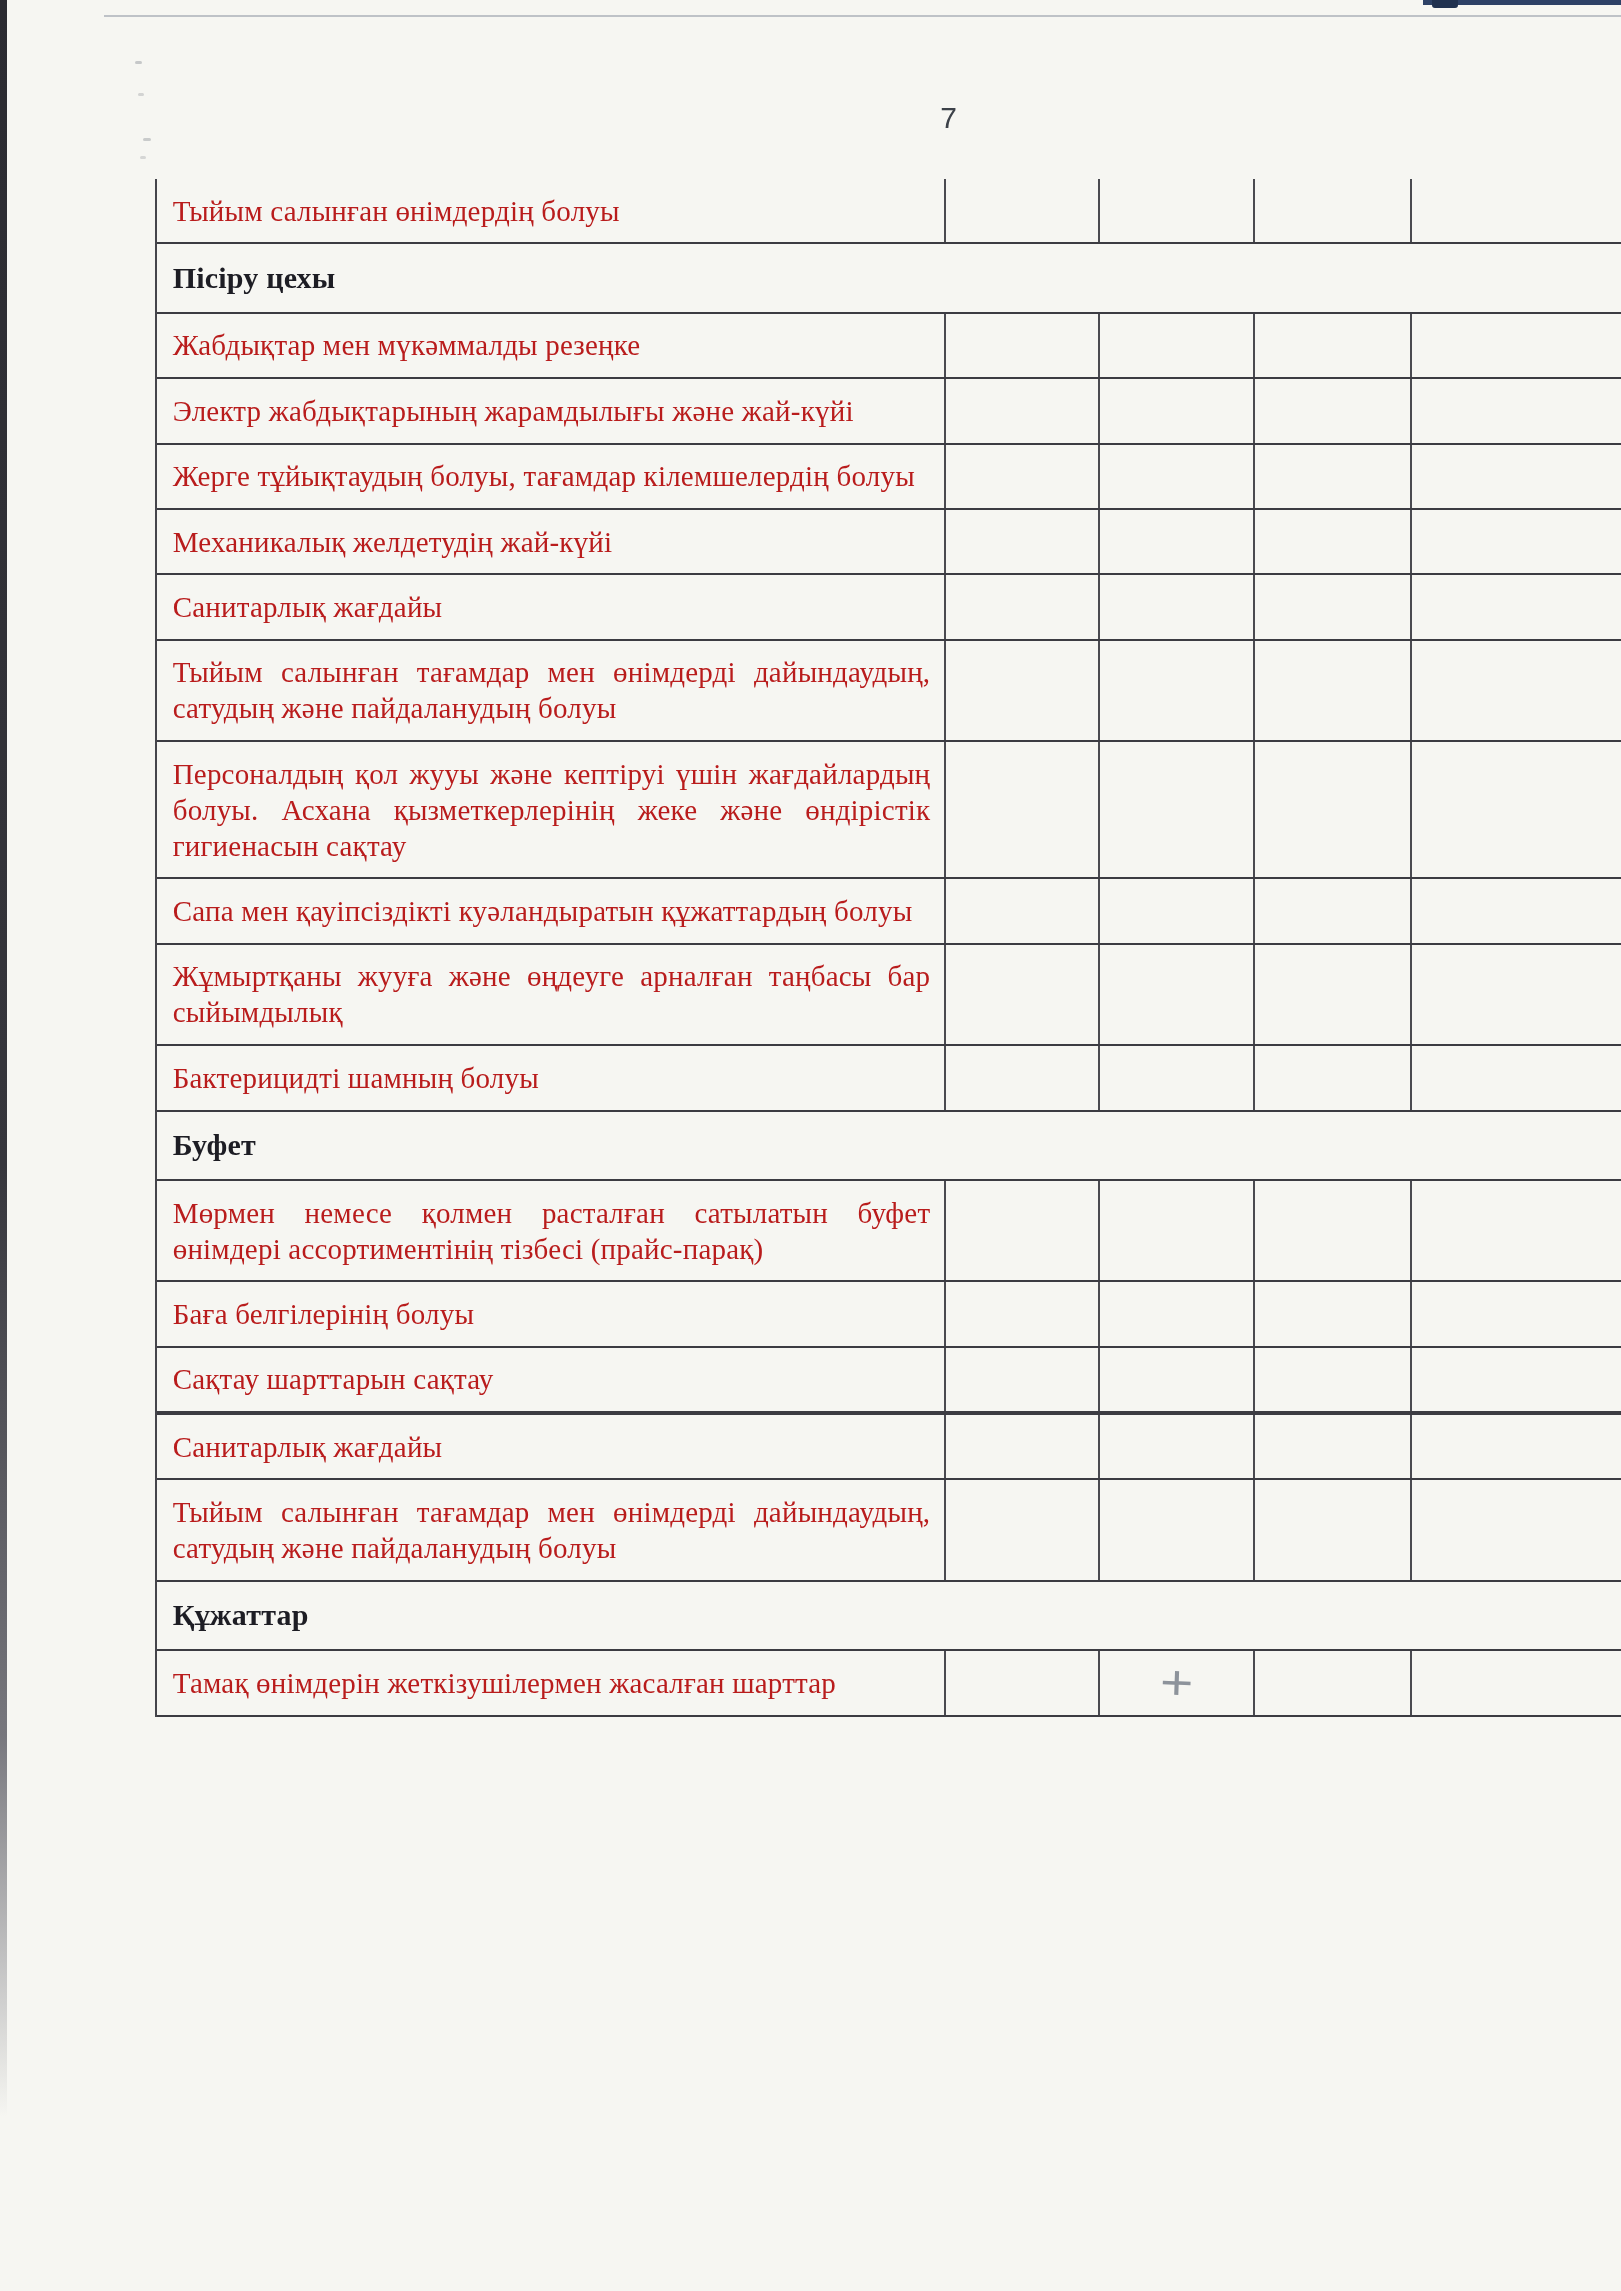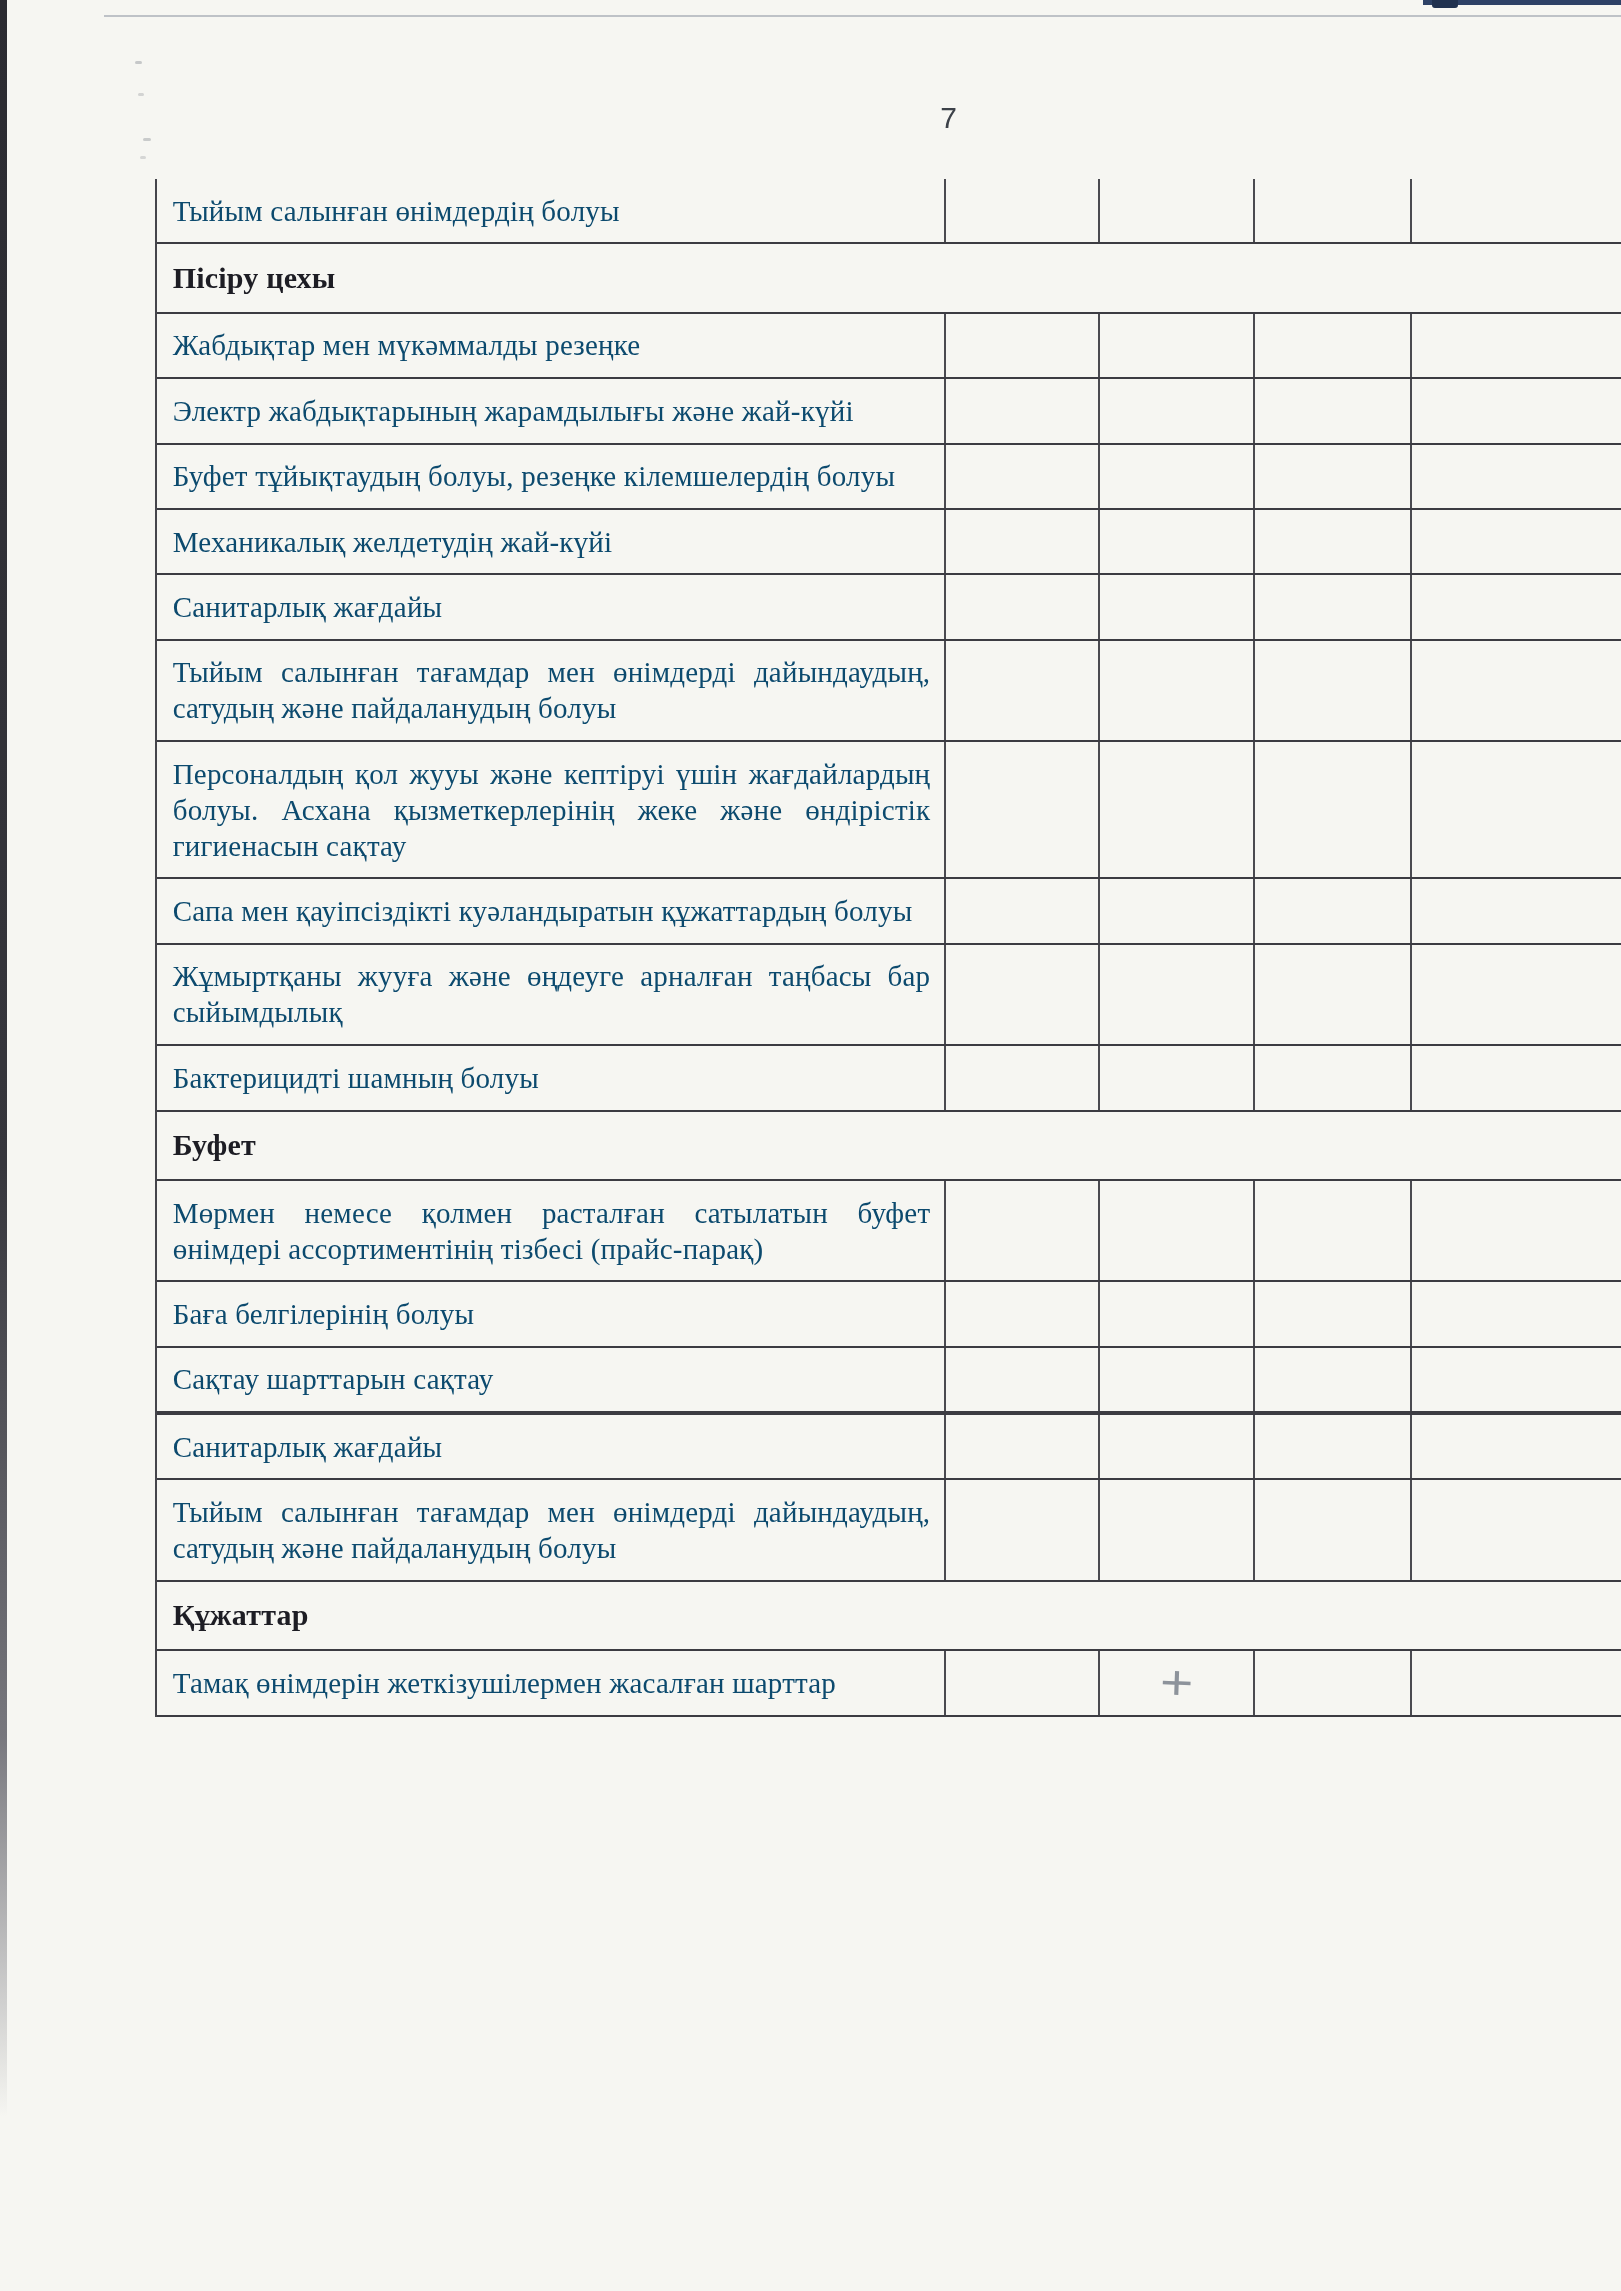--- a/index.html
+++ b/index.html
@@ -59,21 +59,21 @@
     box-sizing: border-box;
     background: #f6f6f2;
   }
   .row * { box-sizing: border-box; }
   .cell-text {
     width: 789px;
     border-right: 2px solid #4a4a50;
     padding: 13.7px 13.7px 13.7px 15.7px;
     font-size: 29px; line-height: 36px;
     letter-spacing: 0.2px;
-    color: #0c4a6e;
+    color: #b91c1c;
     text-align: justify;
     text-align-last: left;
   }
   .cell-mark {
     border-right: 2px solid #4a4a50;
     display: flex; align-items: center; justify-content: center;
   }
   .cell-mark.m1 { width: 154px; }
   .cell-mark.m2 { width: 155px; }
   .cell-mark.m3 { width: 157px; }
@@ -130,21 +130,21 @@
     <div class="cell-mark m4"></div>
   </div>
       <div class="row item">
     <div class="cell-text">Электр жабдықтарының жарамдылығы және жай-күйі</div>
     <div class="cell-mark m1"></div>
     <div class="cell-mark m2"></div>
     <div class="cell-mark m3"></div>
     <div class="cell-mark m4"></div>
   </div>
       <div class="row item">
-    <div class="cell-text">Буфет тұйықтаудың болуы, резеңке кілемшелердің болуы</div>
+    <div class="cell-text">Жерге тұйықтаудың болуы, тағамдар кілемшелердің болуы</div>
     <div class="cell-mark m1"></div>
     <div class="cell-mark m2"></div>
     <div class="cell-mark m3"></div>
     <div class="cell-mark m4"></div>
   </div>
       <div class="row item">
     <div class="cell-text">Механикалық желдетудің жай-күйі</div>
     <div class="cell-mark m1"></div>
     <div class="cell-mark m2"></div>
     <div class="cell-mark m3"></div>

